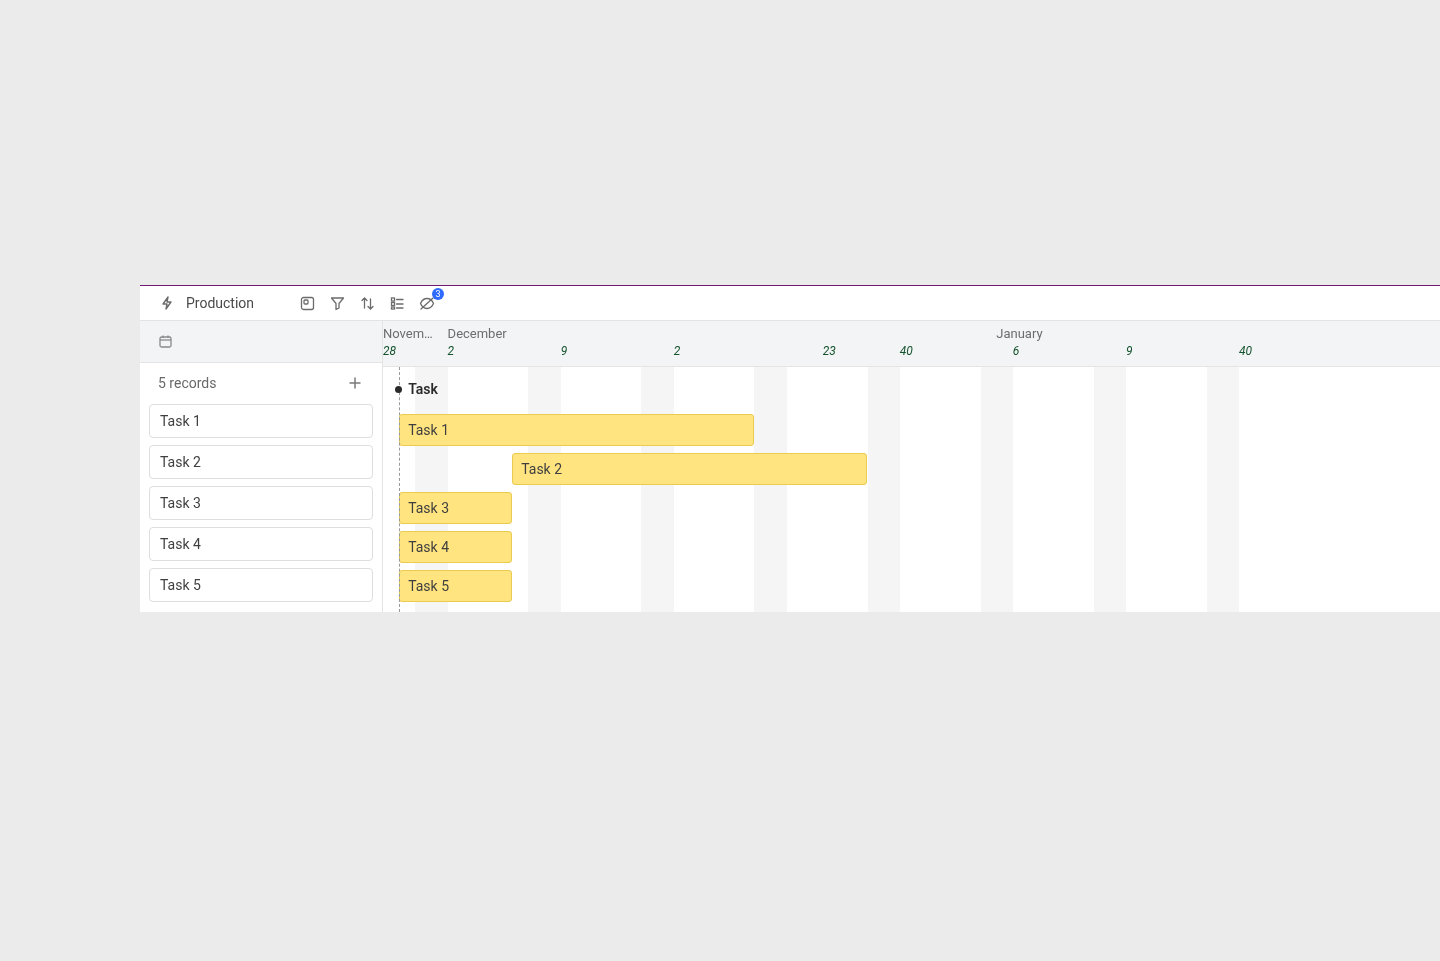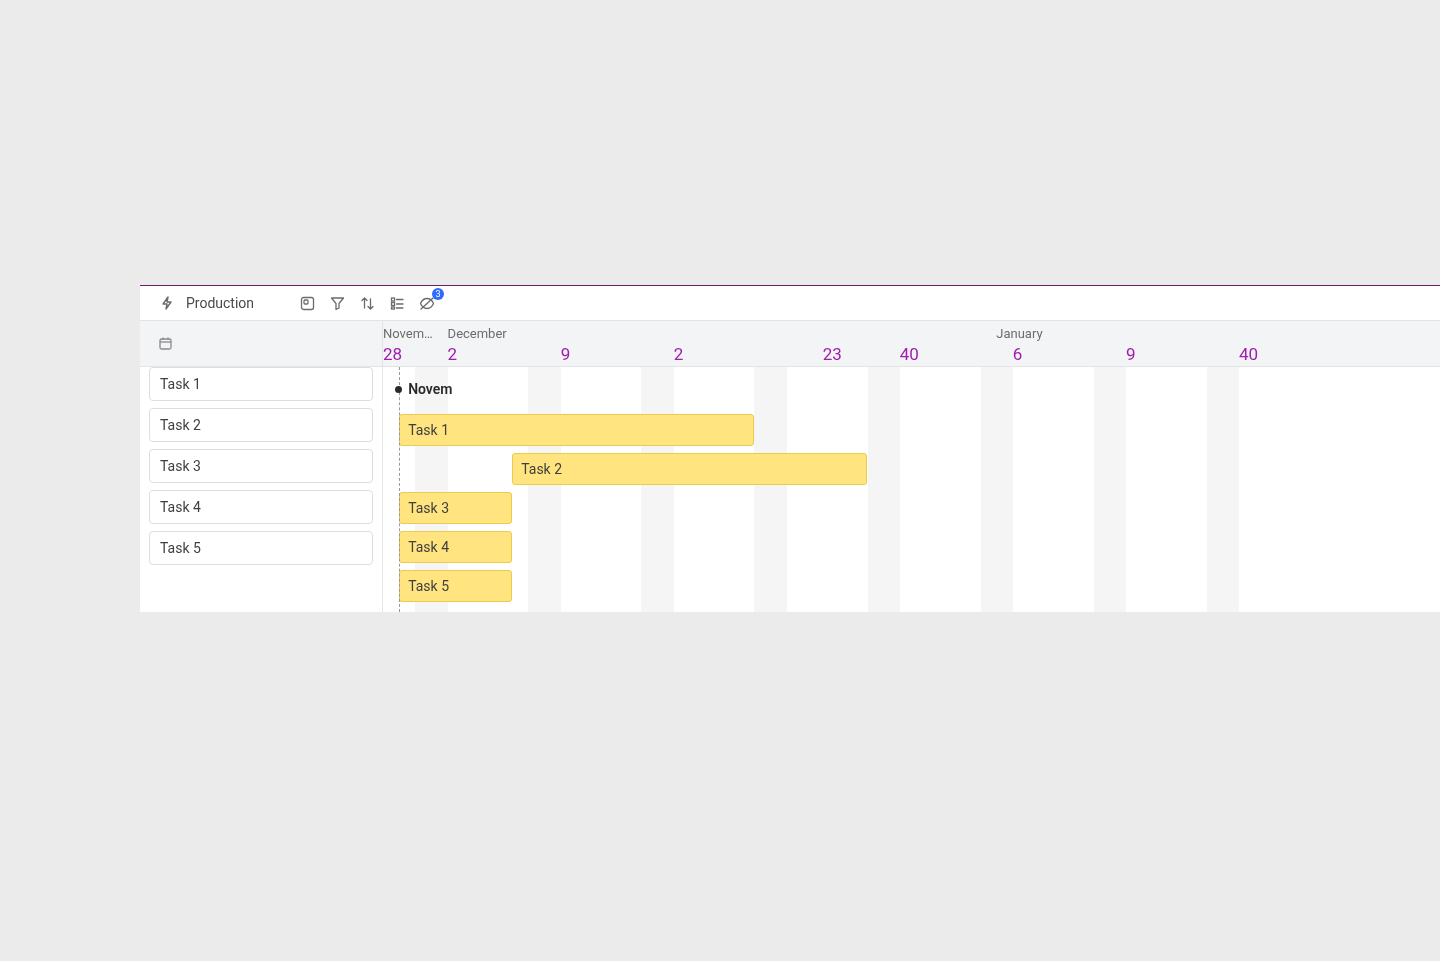--- a/index.html
+++ b/index.html
@@ -125,21 +125,21 @@
     border-bottom: 1px solid #e4e4e4;
     position: relative;
   }
   .month-labels {
     position: absolute; top: 5px; left: 0; right: 0; height: 18px;
     color: #6d6d6d; font-size: 13px;
   }
   .month-labels span { position: absolute; white-space: nowrap; }
   .day-labels {
     position: absolute; bottom: 4px; left: 0; right: 0; height: 18px;
-    color: #a21caf; font-size: 17px;
+    color: #14532d; font-size: 12px; font-style: italic;
   }
   .day-labels span { position: absolute; }
 
   .timeline-body {
     position: relative;
     height: calc(100% - 46px);
   }
   .today-marker {
     position: absolute;
     top: 0; bottom: 0;
@@ -245,20 +245,29 @@
   <div class="main">
 
     <div class="sidebar">
       <div class="date-field-row">
         <span style="display:inline-flex">
           <svg width="15" height="15" viewBox="0 0 15 15" fill="none" stroke="currentColor" stroke-width="1.3">
               <rect x="2" y="3" width="11" height="10" rx="1.5"></rect>
               <line x1="2" y1="6" x2="13" y2="6"></line>
               <line x1="5" y1="1.5" x2="5" y2="4"></line>
               <line x1="10" y1="1.5" x2="10" y2="4"></line>
+            </svg>
+        </span>
+      </div>
+      <div class="records-header">
+        <span>5 records</span>
+        <span class="plus-btn">
+          <svg width="14" height="14" viewBox="0 0 14 14" stroke="currentColor" stroke-width="1.5" stroke-linecap="round">
+              <line x1="7" y1="2" x2="7" y2="12"></line>
+              <line x1="2" y1="7" x2="12" y2="7"></line>
             </svg>
         </span>
       </div>
       <div class="record-list" id="record-list">
           <div class="record-item">Task 1</div>
           <div class="record-item">Task 2</div>
           <div class="record-item">Task 3</div>
           <div class="record-item">Task 4</div>
           <div class="record-item">Task 5</div>
         </div>
@@ -288,21 +297,21 @@
       <div class="weekend" style="left: 32.3px; width: 32.3px;"></div>
           <div class="weekend" style="left: 145.35px; width: 32.3px;"></div>
           <div class="weekend" style="left: 258.4px; width: 32.3px;"></div>
           <div class="weekend" style="left: 371.45px; width: 32.3px;"></div>
           <div class="weekend" style="left: 484.5px; width: 32.3px;"></div>
           <div class="weekend" style="left: 597.55px; width: 32.3px;"></div>
           <div class="weekend" style="left: 710.6px; width: 32.3px;"></div>
           <div class="weekend" style="left: 823.65px; width: 32.3px;"></div>
           <div class="today-marker" style="left: 16.15px;"></div>
           <div class="today-label" style="left: 12.15px;">
-            <span>Novem</span>
+            <span>Task</span>
           </div>
           <div class="gantt-rows">
             <div class="gantt-row">
               <div class="bar" style="left: 16.15px; width: 355.3px;">Task 1</div>
             </div>
             <div class="gantt-row">
               <div class="bar" style="left: 129.2px; width: 355.3px;">Task 2</div>
             </div>
             <div class="gantt-row">
               <div class="bar" style="left: 16.15px; width: 113.05px;">Task 3</div>

